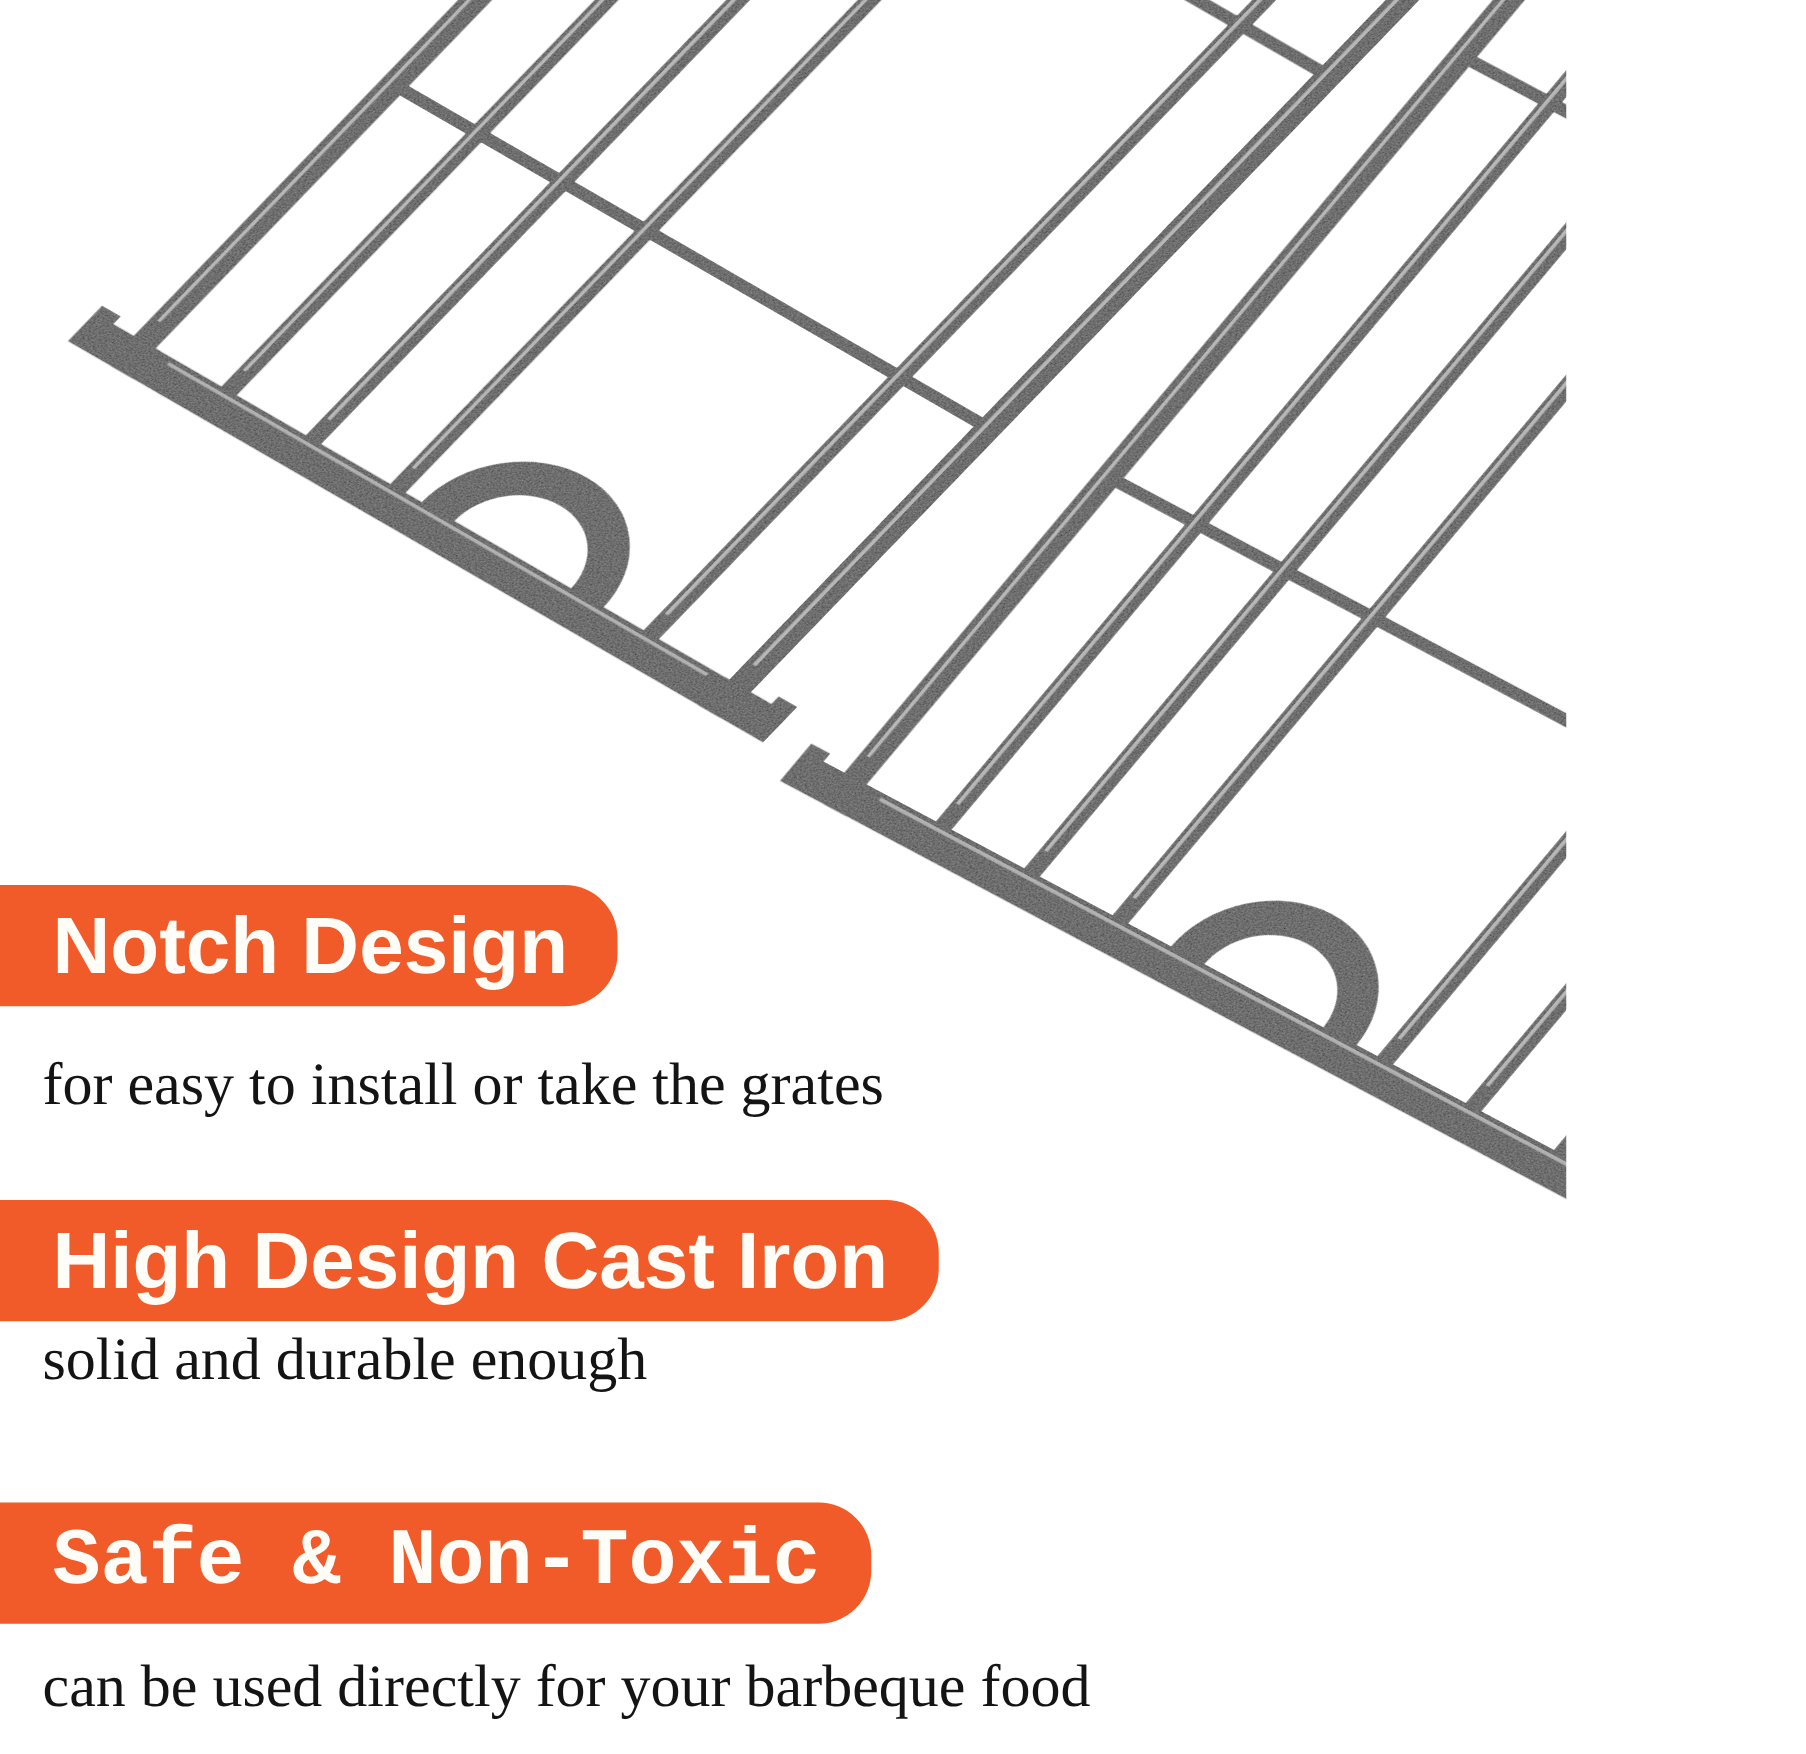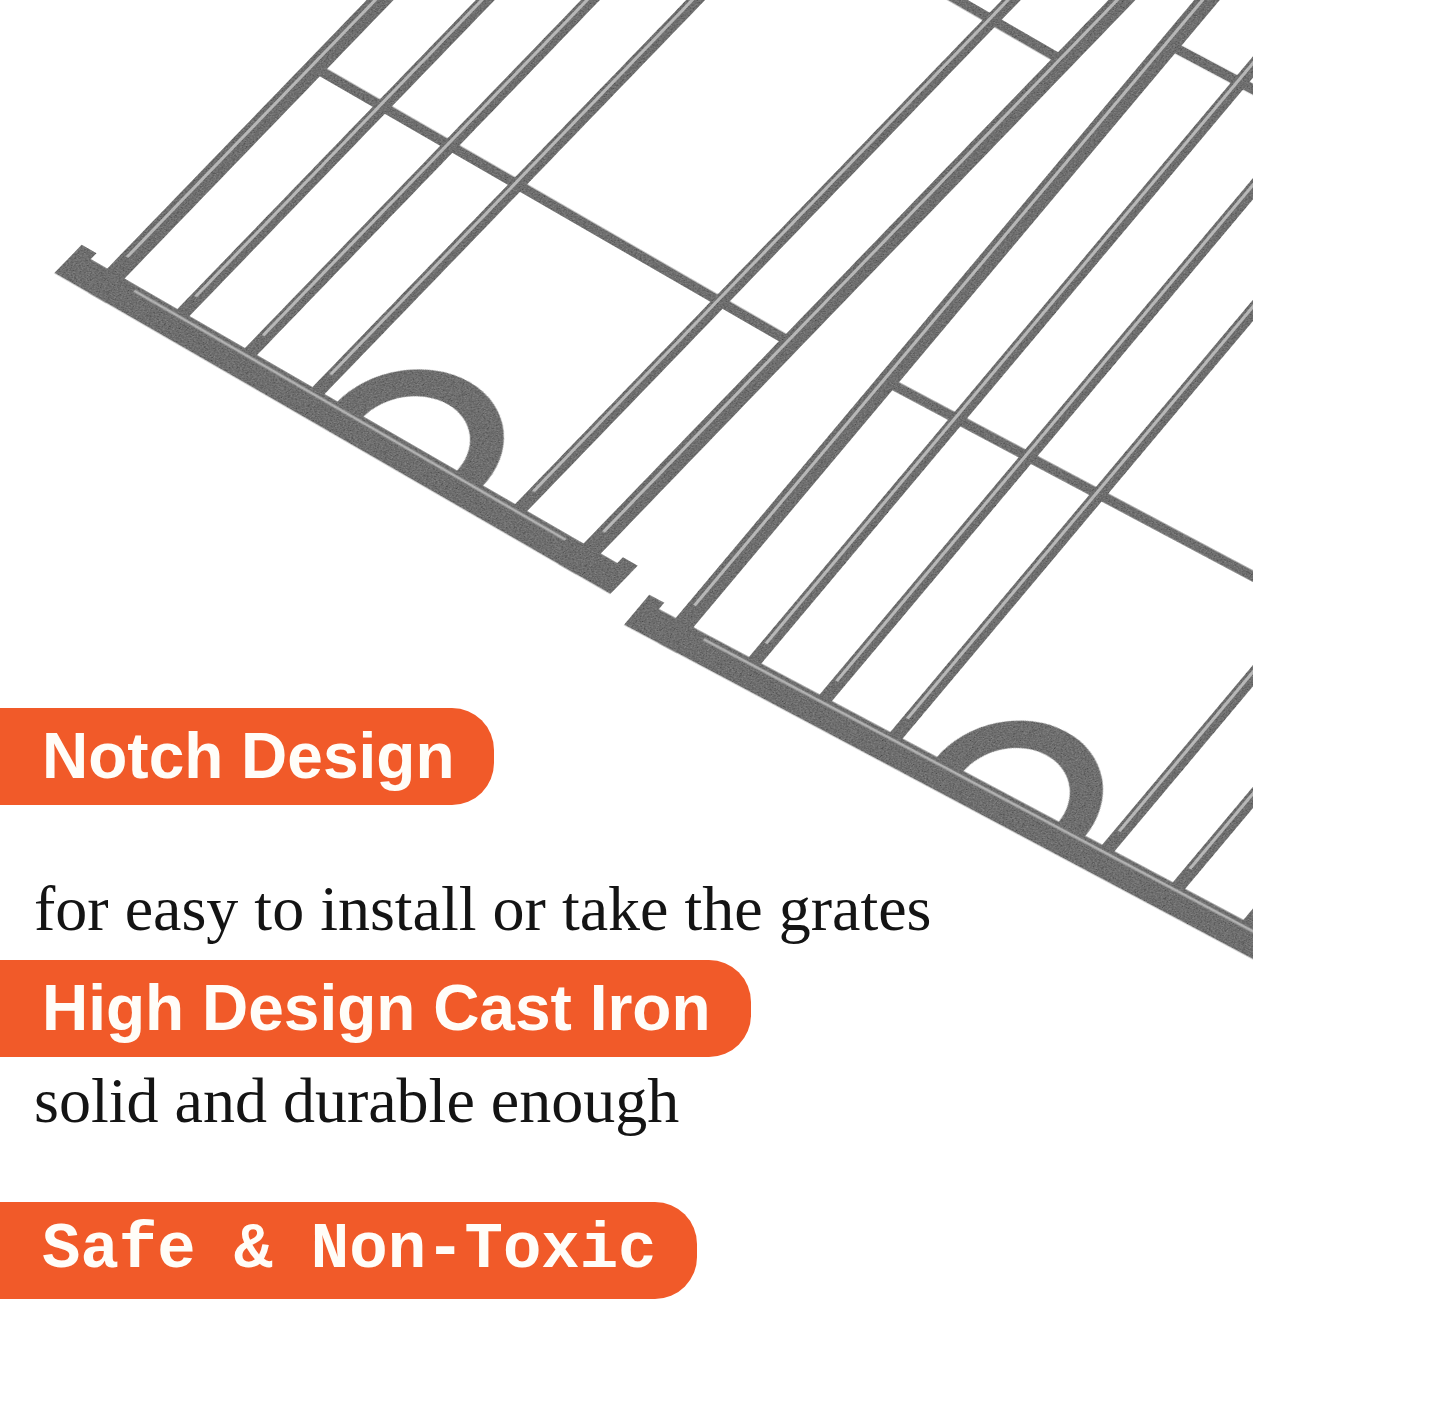--- a/index.html
+++ b/index.html
@@ -22,27 +22,26 @@
     font-size:64px;
     border-radius:0 42px 42px 0;
     white-space:nowrap;
   }
   .p0{top:708px;}
   .p1{top:960px;}
   .p2{top:1202px;font-family:Liberation Mono, monospace;}
   .desc{
     position:absolute;left:34px;
     font-family:"Liberation Serif",serif;
-    font-size:64px;
+    font-size:48px;
     color:var(--body-text,#141414);
     white-space:nowrap;
-    margin-top:32px;
   }
   .d0{top:840px;}
-  .d1{top:1032px;}
+  .d1{top:1060px;}
   .d2{top:1322px;}
 </style>
 </head>
 <body>
 
 <div class="canvas">
 
   <svg id="grates-svg" viewBox="0 0 1445 1403" xmlns="http://www.w3.org/2000/svg">
     <defs>
       <filter id="speckle" x="-10%" y="-10%" width="120%" height="120%">
@@ -135,14 +134,15 @@
       </g>
     </svg>
 
   <div class="pill p0">Notch Design</div>
   <div class="desc d0">for easy to install or take the grates</div>
 
   <div class="pill p1">High Design Cast Iron</div>
   <div class="desc d1">solid and durable enough</div>
 
   <div class="pill p2">Safe &amp; Non-Toxic</div>
+  <div class="desc d2">can be used directly for your barbeque food</div>
 
 </div>
 
 </body></html>

